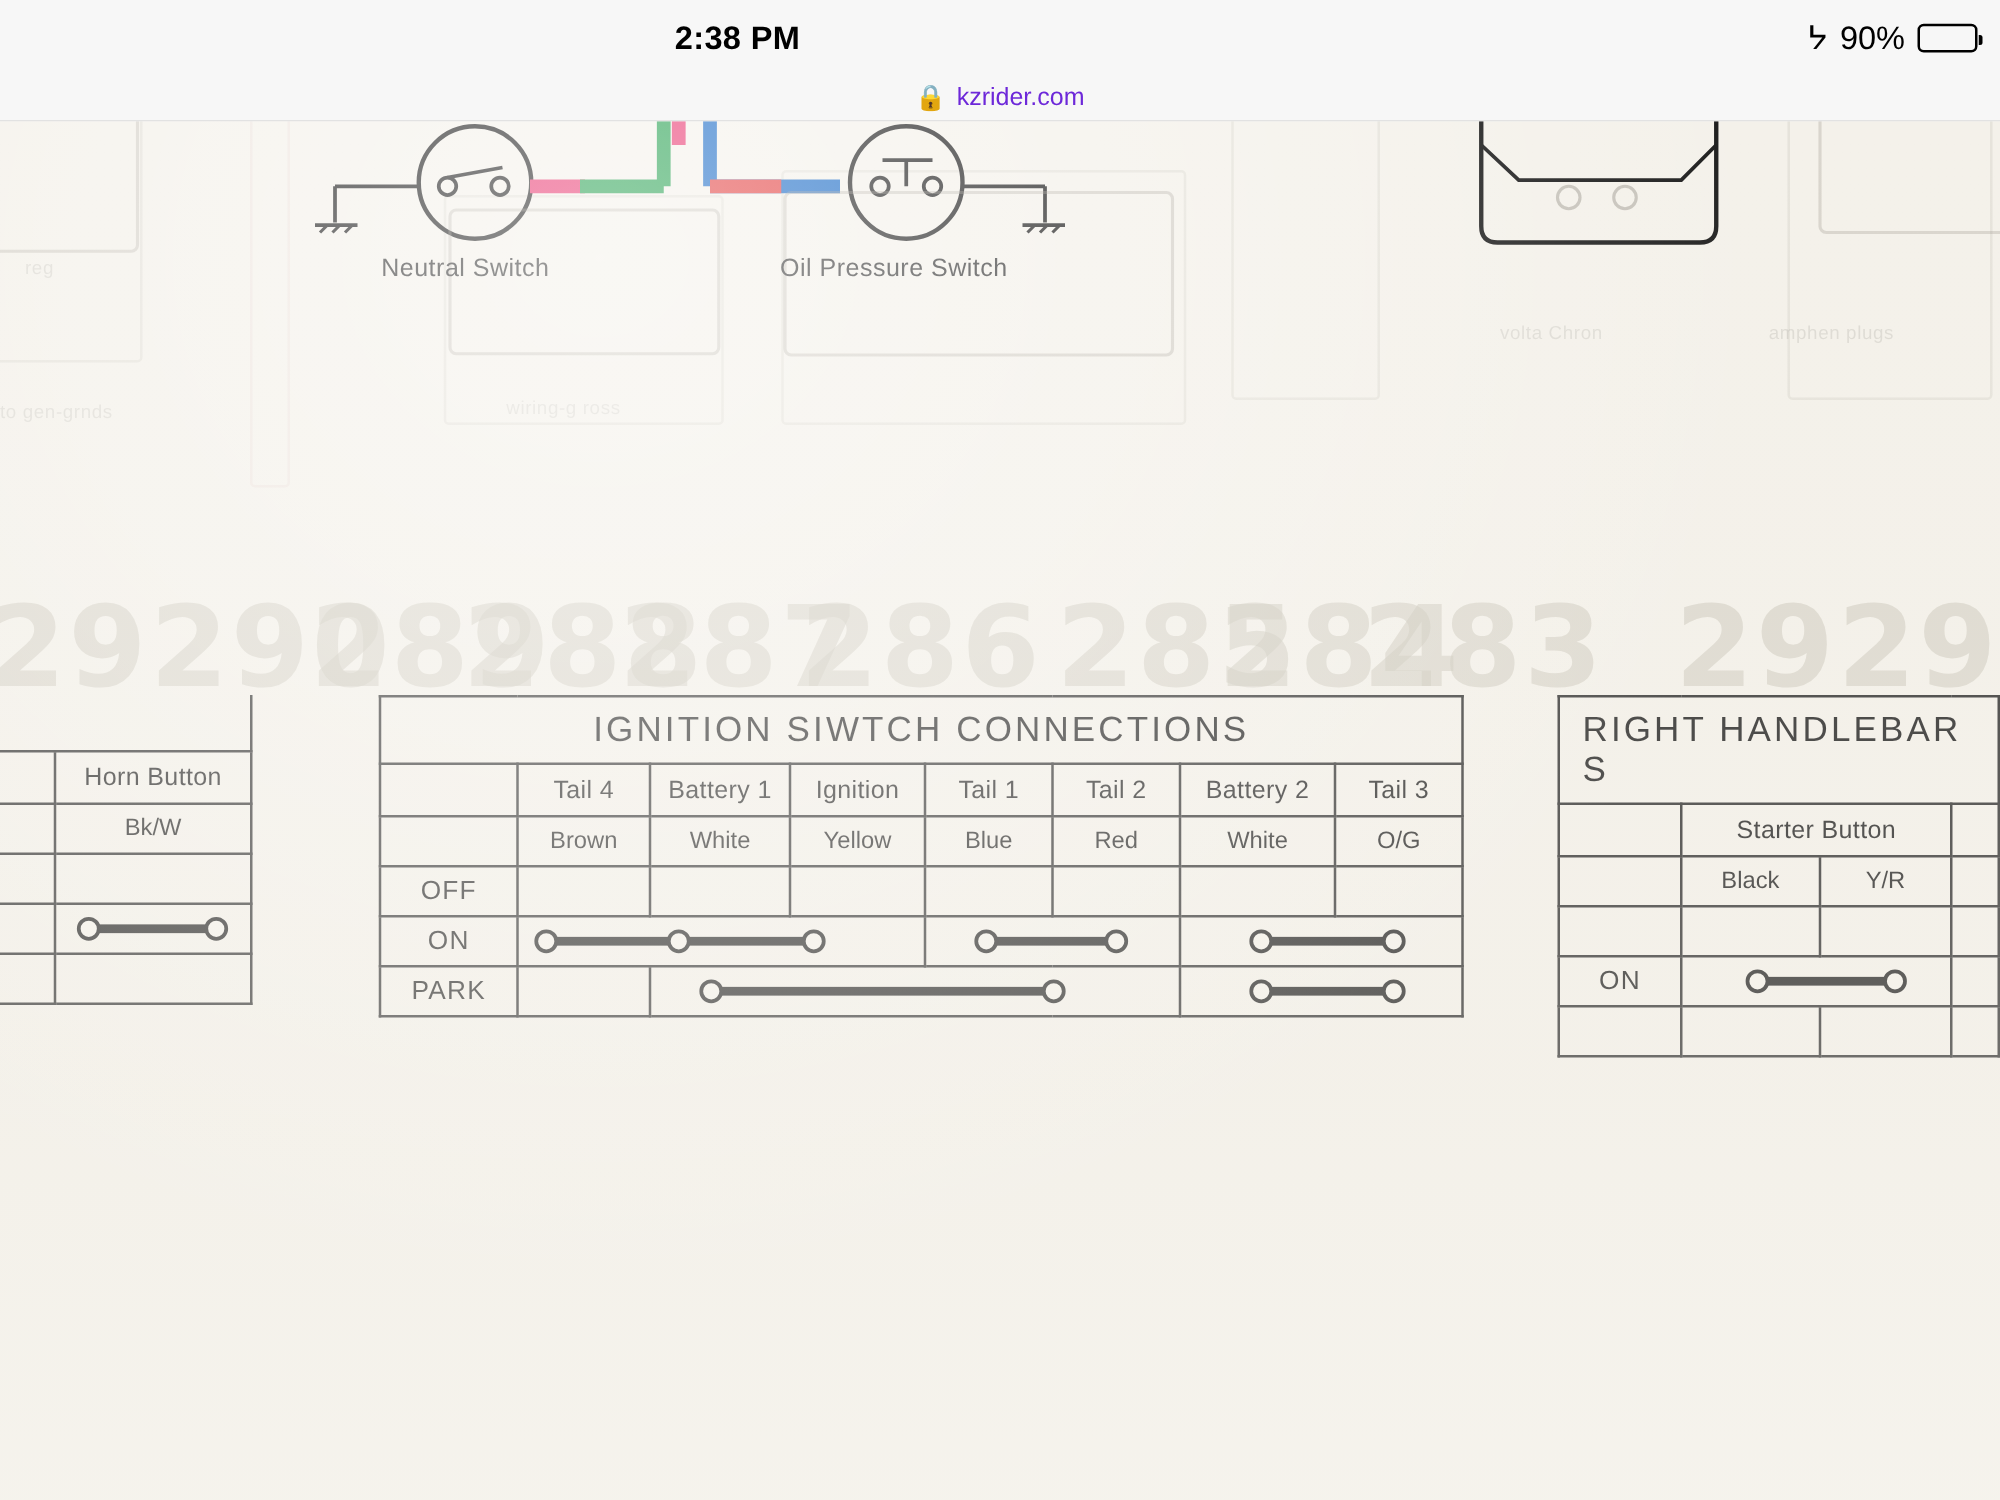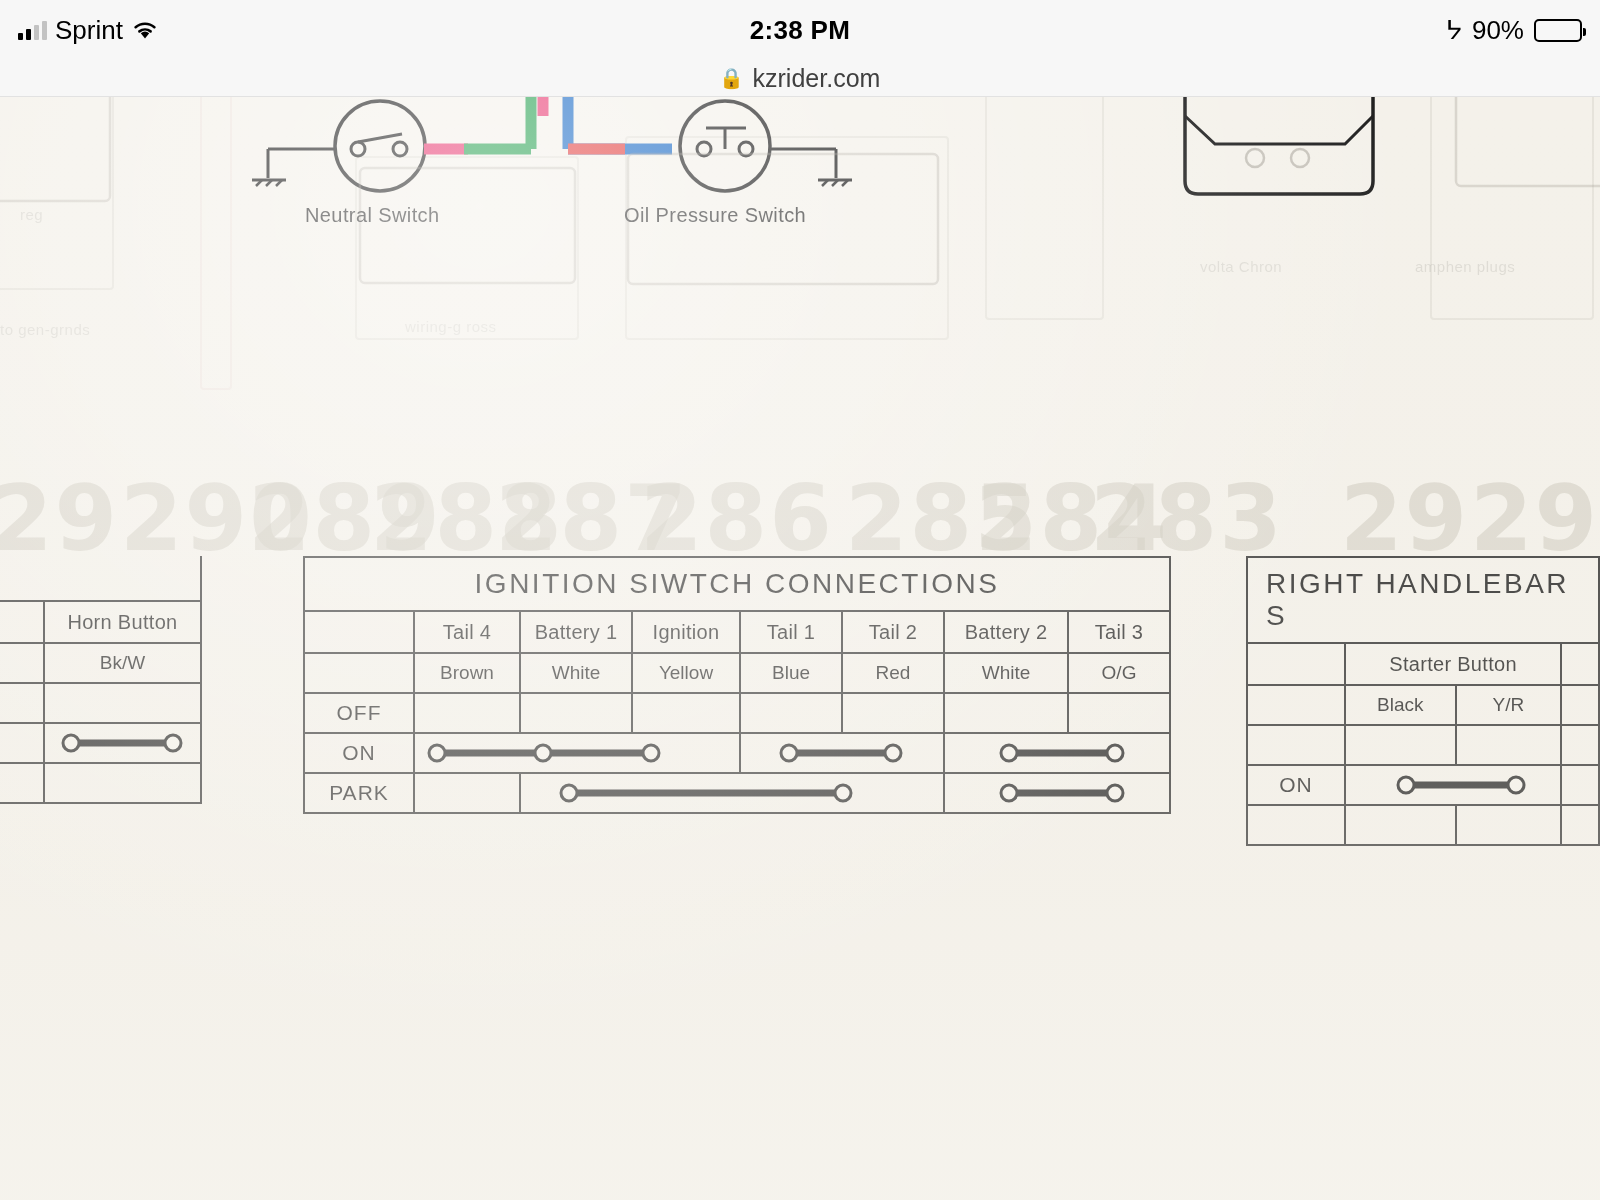--- a/index.html
+++ b/index.html
@@ -111,21 +111,21 @@
     height: 36px;
     background: #f7f7f7;
     display: flex;
     align-items: center;
     justify-content: center;
     gap: 8px;
     z-index: 40;
     border-bottom: 1px solid #e2e2e2;
   }
   .lock { font-size: 20px; color: #3a3a3a; }
-  .url { font-size: 25px; color: #404040; }
+  .url { font-size: 20px; color: #6d28d9; }
 
   
   .page {
     position: absolute;
     top: 96px; left: 0;
     width: 1600px;
     height: 1104px;
     background: #f4f1ea;
     overflow: hidden;
   }
@@ -228,36 +228,20 @@
 
   
   .tbl-left { left: -18px; top: 460px; width: 220px; }
   .tbl-mid  { left: 303px; top: 460px; }
   .tbl-right{ left: 1246px; top: 460px; }
 </style>
 </head>
 <body>
 
 <div class="statusbar">
-  <div class="sb-left">
-    <span class="bars">
-        <i></i>
-        <i></i>
-        <i></i>
-        <i></i>
-      </span>
-    <span class="carrier">Sprint</span>
-    <span class="wifi">
-      <svg width="28" height="22" viewBox="0 0 28 22">
-        <path d="M14 19.5 l4.2-5.2 a6.6 6.6 0 0 0-8.4 0z" fill="#000"></path>
-        <path d="M4.6 8.2 a14.4 14.4 0 0 1 18.8 0" stroke="#000" stroke-width="2.6" fill="none" stroke-linecap="round"></path>
-        <path d="M8.4 12.4 a9.2 9.2 0 0 1 11.2 0" stroke="#000" stroke-width="2.6" fill="none" stroke-linecap="round"></path>
-      </svg>
-    </span>
-  </div>
   <div class="sb-center">2:38 PM</div>
   <div class="sb-right">
     <span class="bt">ᔭ</span>
     <span class="batt-pct">90%</span>
     <span class="batt"><span class="fill"></span></span>
   </div>
 </div>
 
 <div class="urlbar">
   <span class="lock">🔒</span>

